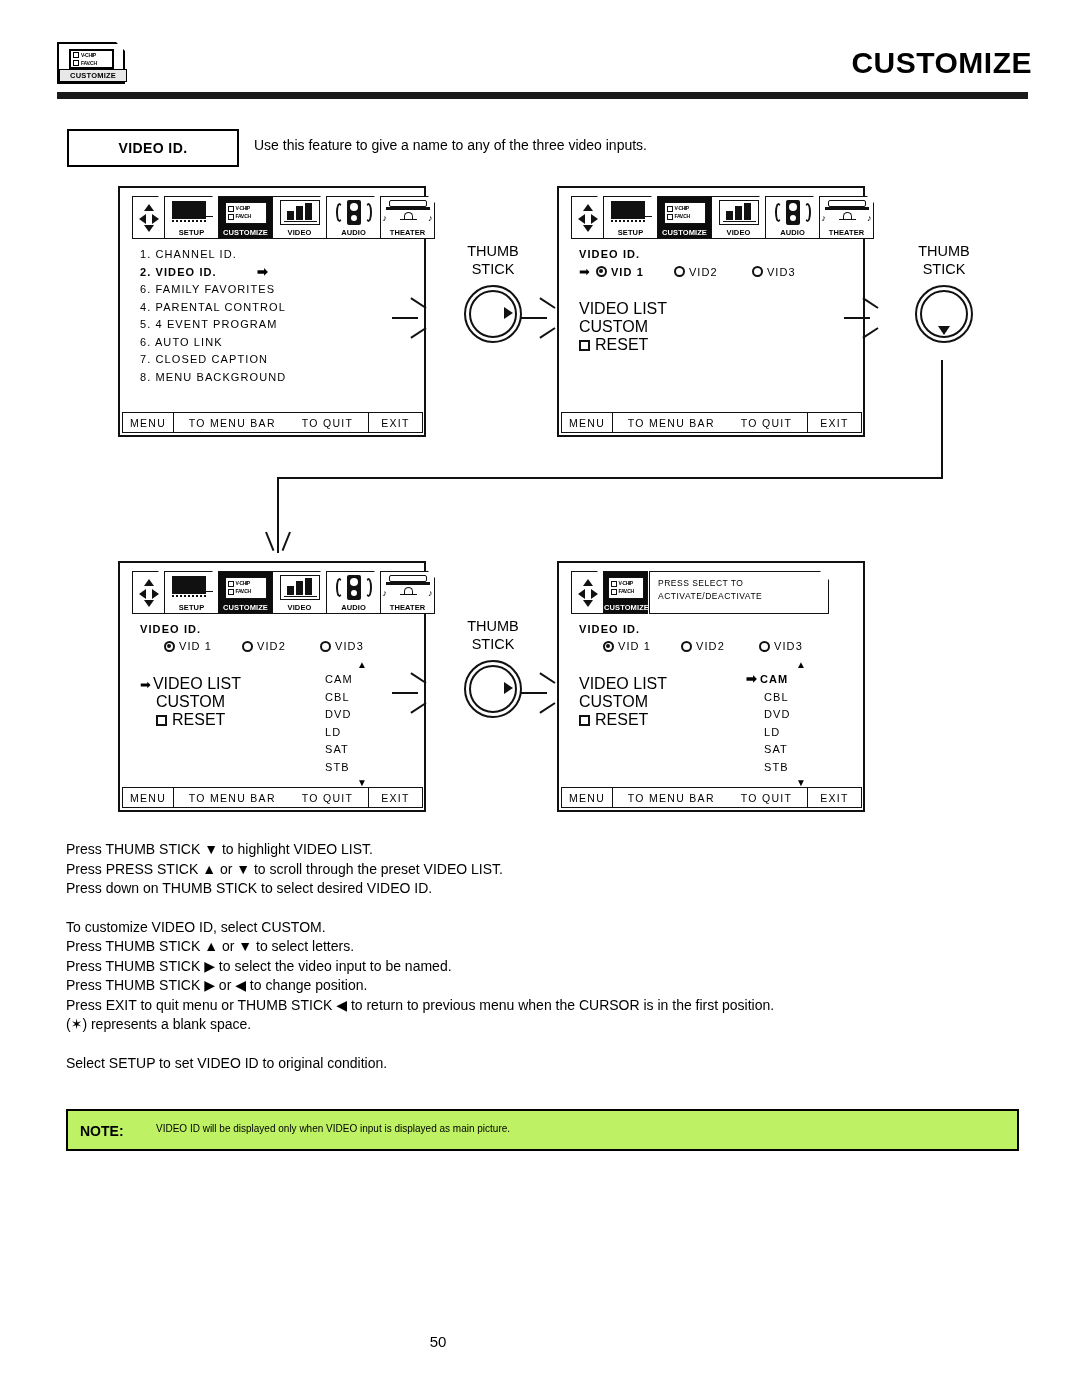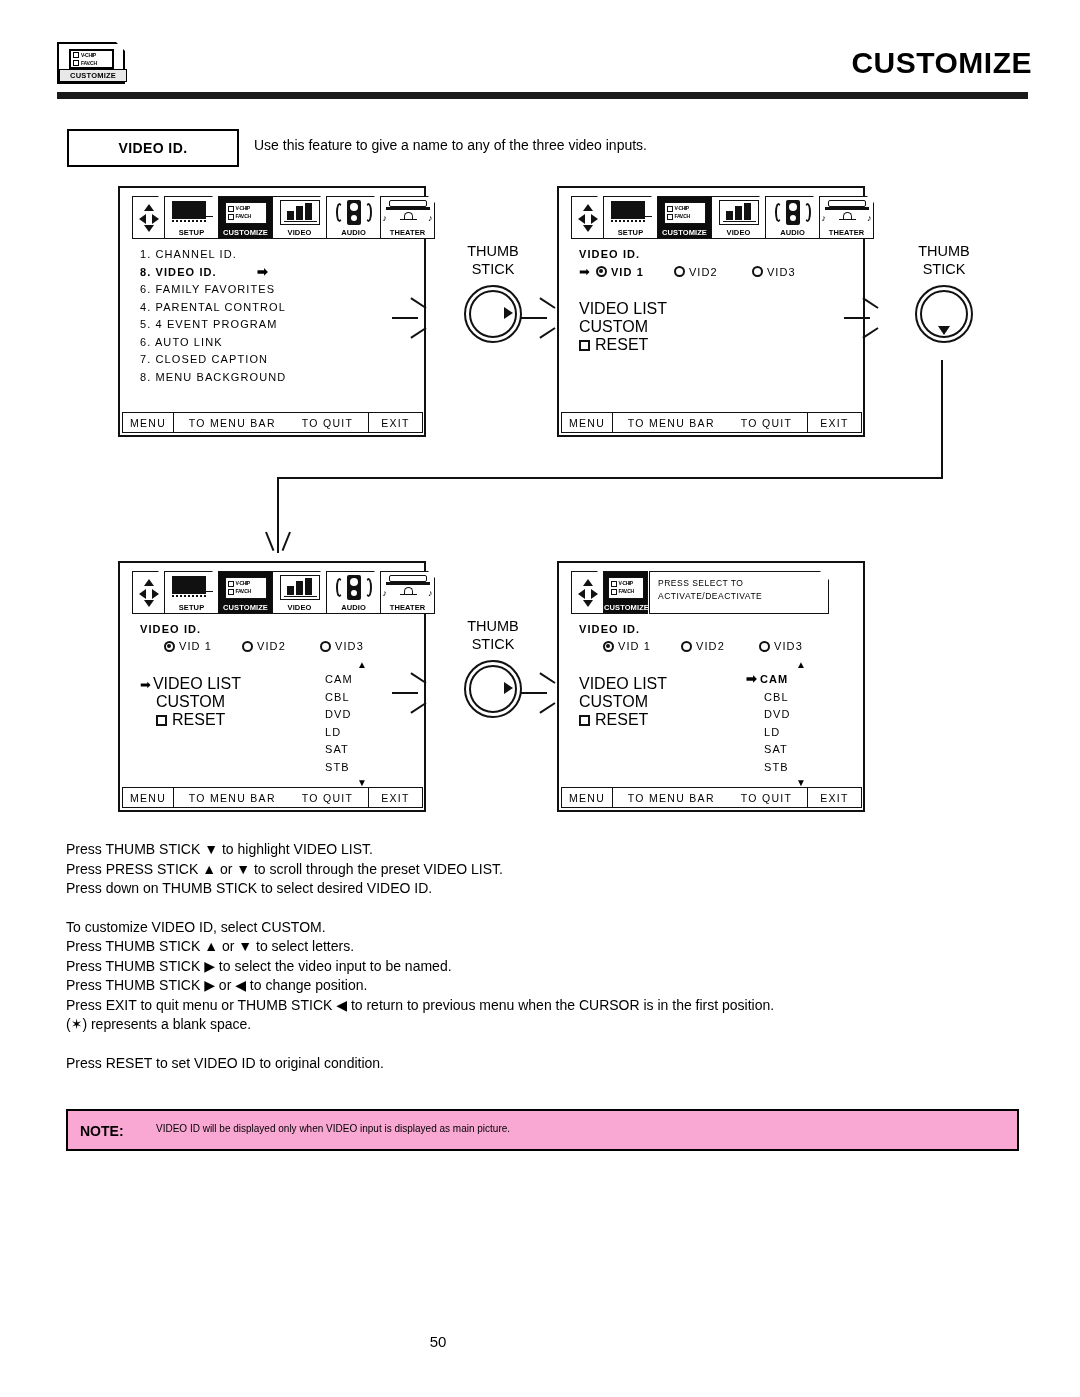--- a/index.html
+++ b/index.html
@@ -228,21 +228,21 @@
   .conn{ position:absolute; background:#111; }
 
   
   #instructions{ position:absolute; left:66px; top:840px; width:960px; }
   #instructions p{ margin:0; font-size:14px; line-height:19.5px; white-space:nowrap; }
   #instructions p.gap{ height:19px; }
 
   
   #note-box{
     position:absolute; left:66px; top:1109px; width:953px; height:42px;
-    border:2px solid #000; background:#f9a8d4;
+    border:2px solid #000; background:#bef264;
   }
   #note-lab{ position:absolute; left:12px; top:12px; font-size:14px; font-weight:bold; }
   #note-txt{ position:absolute; left:88px; top:12px; font-size:10px; }
 
   #page-number{
     position:absolute; left:0; top:1333px; width:876px; text-align:center;
     font-size:15px;
   }
 </style>
 </head>
@@ -357,21 +357,21 @@
             <span class="sp spr">♪</span>
           </div>
       </div>
       <div class="tab-lab">THEATER</div>
     </div>
   </div>
 
   <div class="osd">
     <div class="line">1. CHANNEL ID.</div>
     <div class="line bold">
-      <span>8. VIDEO ID.</span>
+      <span>2. VIDEO ID.</span>
       <span class="cursor" style="margin-left:36px;">➡</span>
     </div>
     <div class="line">6. FAMILY FAVORITES</div>
     <div class="line">4. PARENTAL CONTROL</div>
     <div class="line">5. 4 EVENT PROGRAM</div>
     <div class="line">6. AUTO LINK</div>
     <div class="line">7. CLOSED CAPTION</div>
     <div class="line">8. MENU BACKGROUND</div>
   </div>
 
@@ -787,21 +787,21 @@
   <p>Press PRESS STICK ▲ or ▼ to scroll through the preset VIDEO LIST.</p>
   <p>Press down on THUMB STICK to select desired VIDEO ID.</p>
   <p class="gap"></p>
   <p>To customize VIDEO ID, select CUSTOM.</p>
   <p>Press THUMB STICK ▲ or ▼ to select letters.</p>
   <p>Press THUMB STICK ▶ to select the video input to be named.</p>
   <p>Press THUMB STICK ▶ or ◀ to change position.</p>
   <p>Press EXIT to quit menu or THUMB STICK ◀ to return to previous menu when the CURSOR is in the first position.</p>
   <p>(✶) represents a blank space.</p>
   <p class="gap"></p>
-  <p>Press RESET to set VIDEO ID to original condition.</p>
+  <p>Select SETUP to set VIDEO ID to original condition.</p>
 </div>
 
 <div id="note-box">
   <div id="note-lab">NOTE:</div>
   <div id="note-txt">VIDEO ID will be displayed only when VIDEO input is displayed as main picture.</div>
 </div>
 
 <div id="page-number">50</div>
 
 </body></html>

